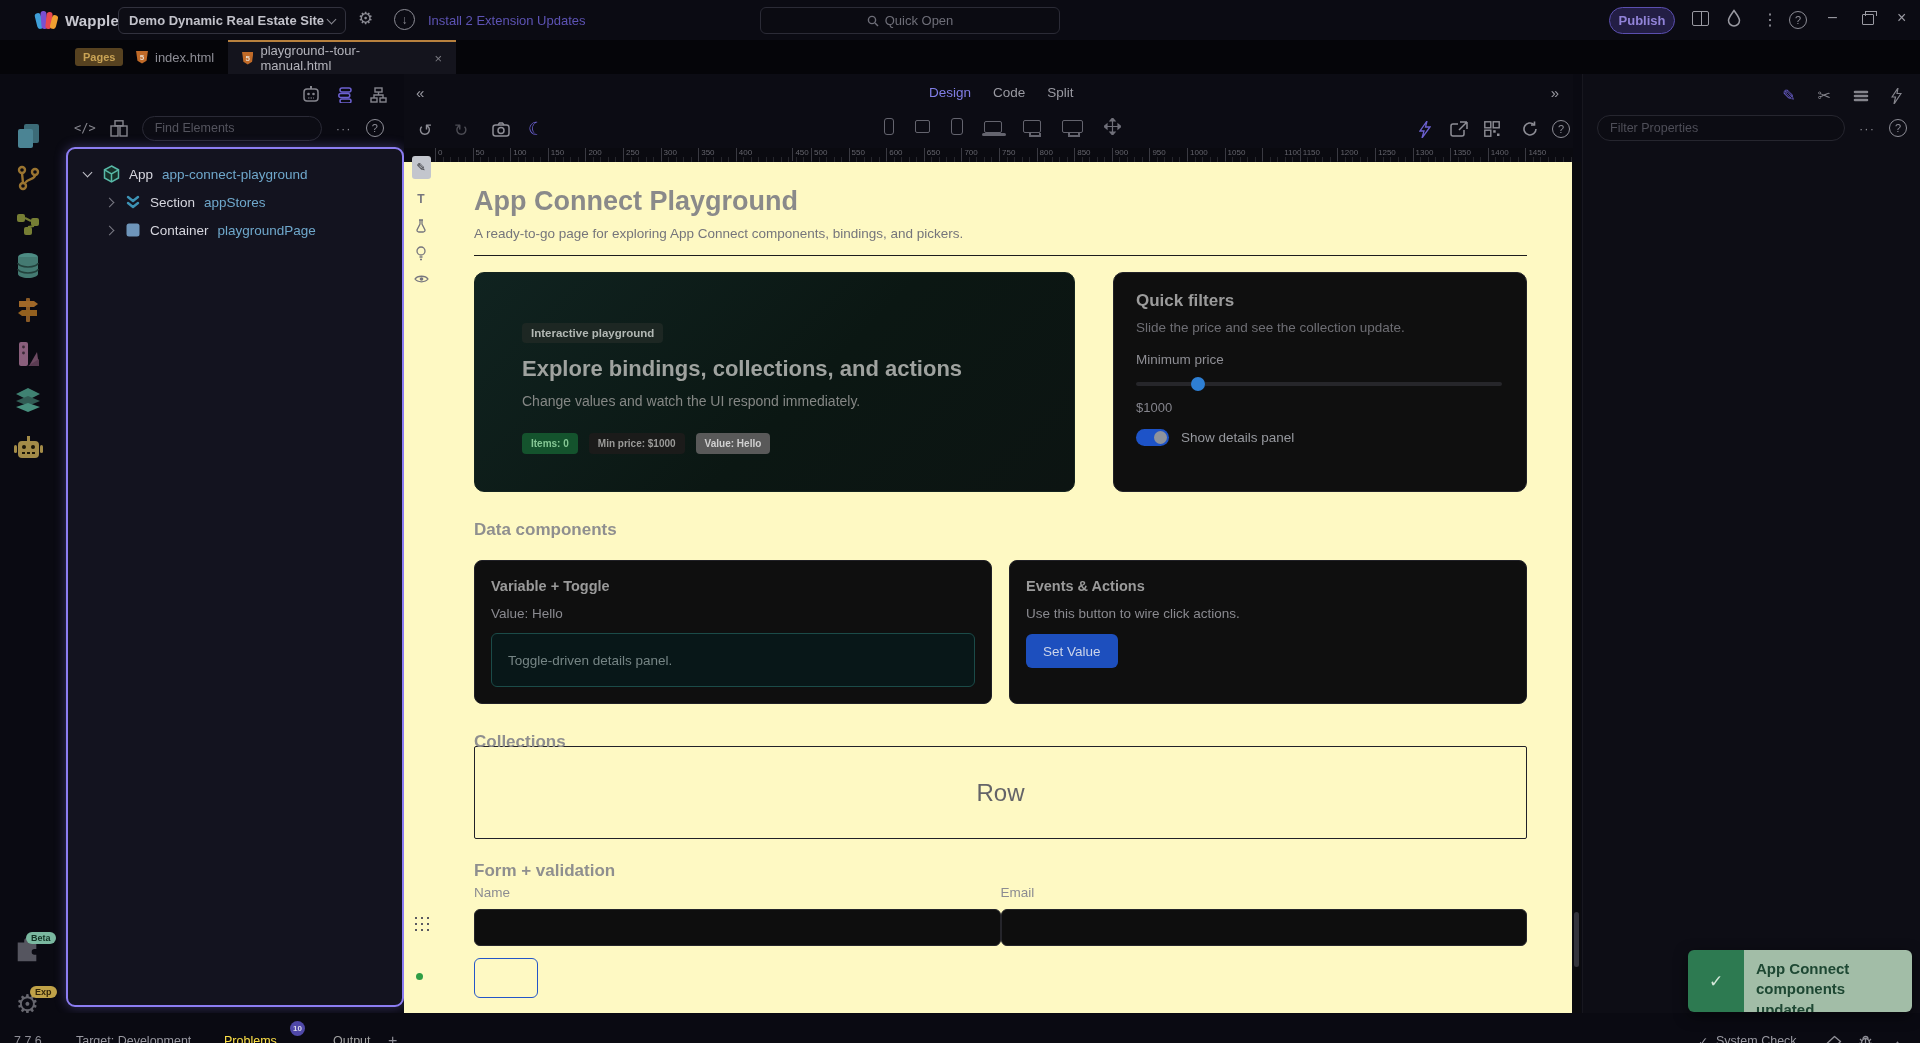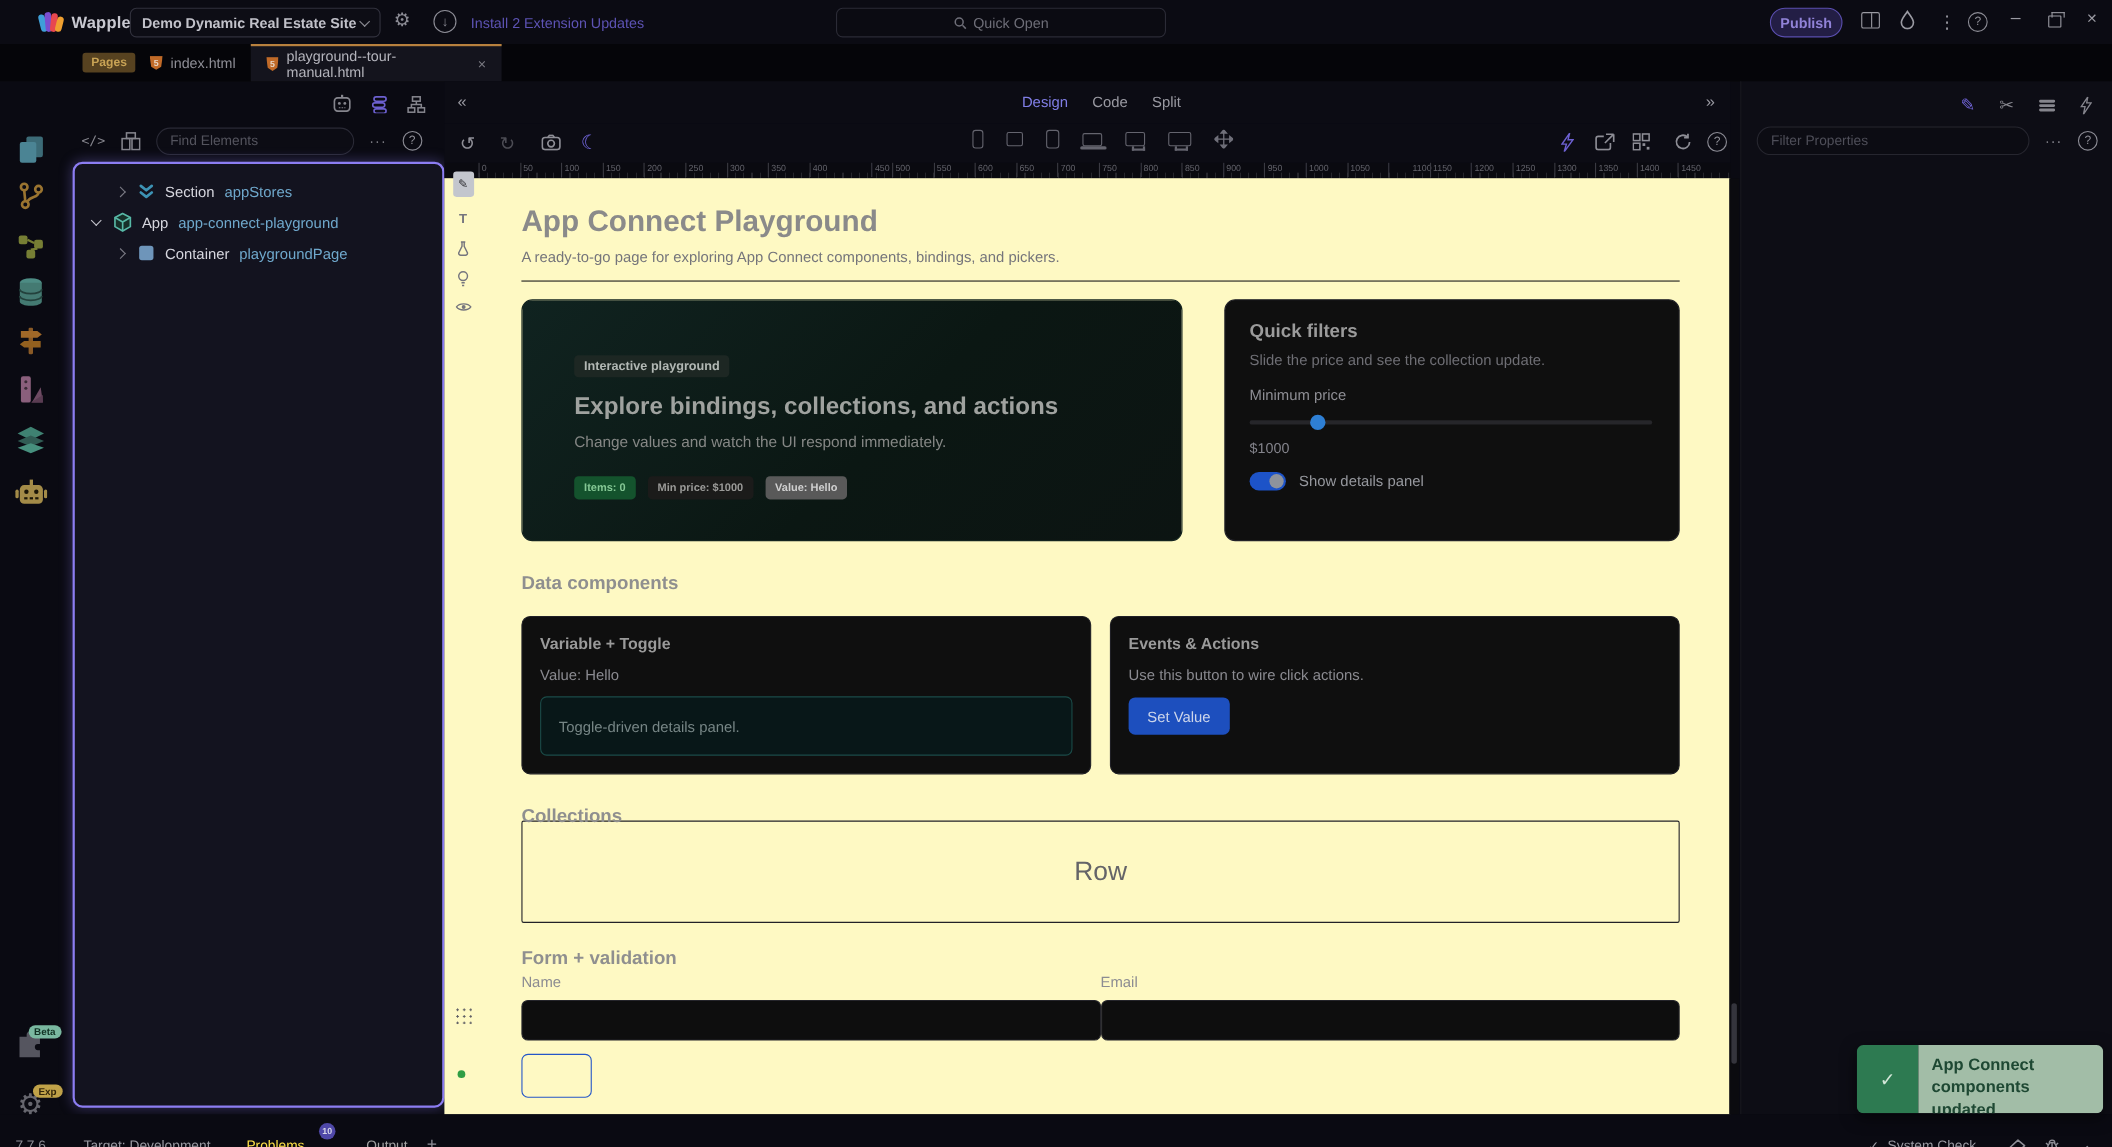--- a/index.html
+++ b/index.html
@@ -322,44 +322,44 @@
           <rect x="10" y="6" width="7" height="10" fill="none" stroke="#85858d" stroke-width="1.4"></rect>
           <rect x="5" y="0.8" width="8" height="5" fill="none" stroke="#85858d" stroke-width="1.4"></rect>
         </svg>
       </span>
     <input class="find-input" placeholder="Find Elements" style="">
     <span class="icon" style="color:#85858d; letter-spacing:1px;">···</span>
     <span class="icon help-circ">?</span>
   </div>
 
   <aside class="tree-panel">
-    <div class="tree-row" style="padding-left:34px;">
-      <span class="tree-exp">
-          <span class="chev right" style="border-color:#7a7a84;"></span>
-        </span>
-      <span class="icon">
-        <svg width="16" height="16" viewBox="0 0 16 16">
-            <path d="M3 3 L8 7 L13 3 M3 9 L8 13 L13 9" fill="none" stroke="#3d93b5" stroke-width="2.4" stroke-linecap="round" stroke-linejoin="round"></path>
-          </svg>
-        </span>
-      <span class="lbl">Section</span>
-      <span class="nm">appStores</span>
-    </div>
     <div class="tree-row" style="padding-left:12px;">
       <span class="tree-exp">
           <span class="chev" style="border-color:#c4c4cc;"></span>
         </span>
       <span class="icon">
         <svg width="17" height="18" viewBox="0 0 17 18">
             <path d="M8.5 1 L15.5 4.8 V13 L8.5 17 L1.5 13 V4.8 Z" fill="#163029" stroke="#57b8a6" stroke-width="1.5"></path>
             <path d="M1.5 4.8 L8.5 8.8 L15.5 4.8 M8.5 8.8 V17" fill="none" stroke="#57b8a6" stroke-width="1.5"></path>
           </svg>
         </span>
       <span class="lbl">App</span>
       <span class="nm">app-connect-playground</span>
+    </div>
+    <div class="tree-row" style="padding-left:34px;">
+      <span class="tree-exp">
+          <span class="chev right" style="border-color:#7a7a84;"></span>
+        </span>
+      <span class="icon">
+        <svg width="16" height="16" viewBox="0 0 16 16">
+            <path d="M3 3 L8 7 L13 3 M3 9 L8 13 L13 9" fill="none" stroke="#3d93b5" stroke-width="2.4" stroke-linecap="round" stroke-linejoin="round"></path>
+          </svg>
+        </span>
+      <span class="lbl">Section</span>
+      <span class="nm">appStores</span>
     </div>
     <div class="tree-row" style="padding-left:34px;">
       <span class="tree-exp">
           <span class="chev right" style="border-color:#7a7a84;"></span>
         </span>
       <span class="icon">
         <svg width="16" height="16" viewBox="0 0 16 16">
             <rect x="1.5" y="1.5" width="13" height="13" rx="2.5" fill="#6e95ba"></rect>
           </svg>
         </span>

